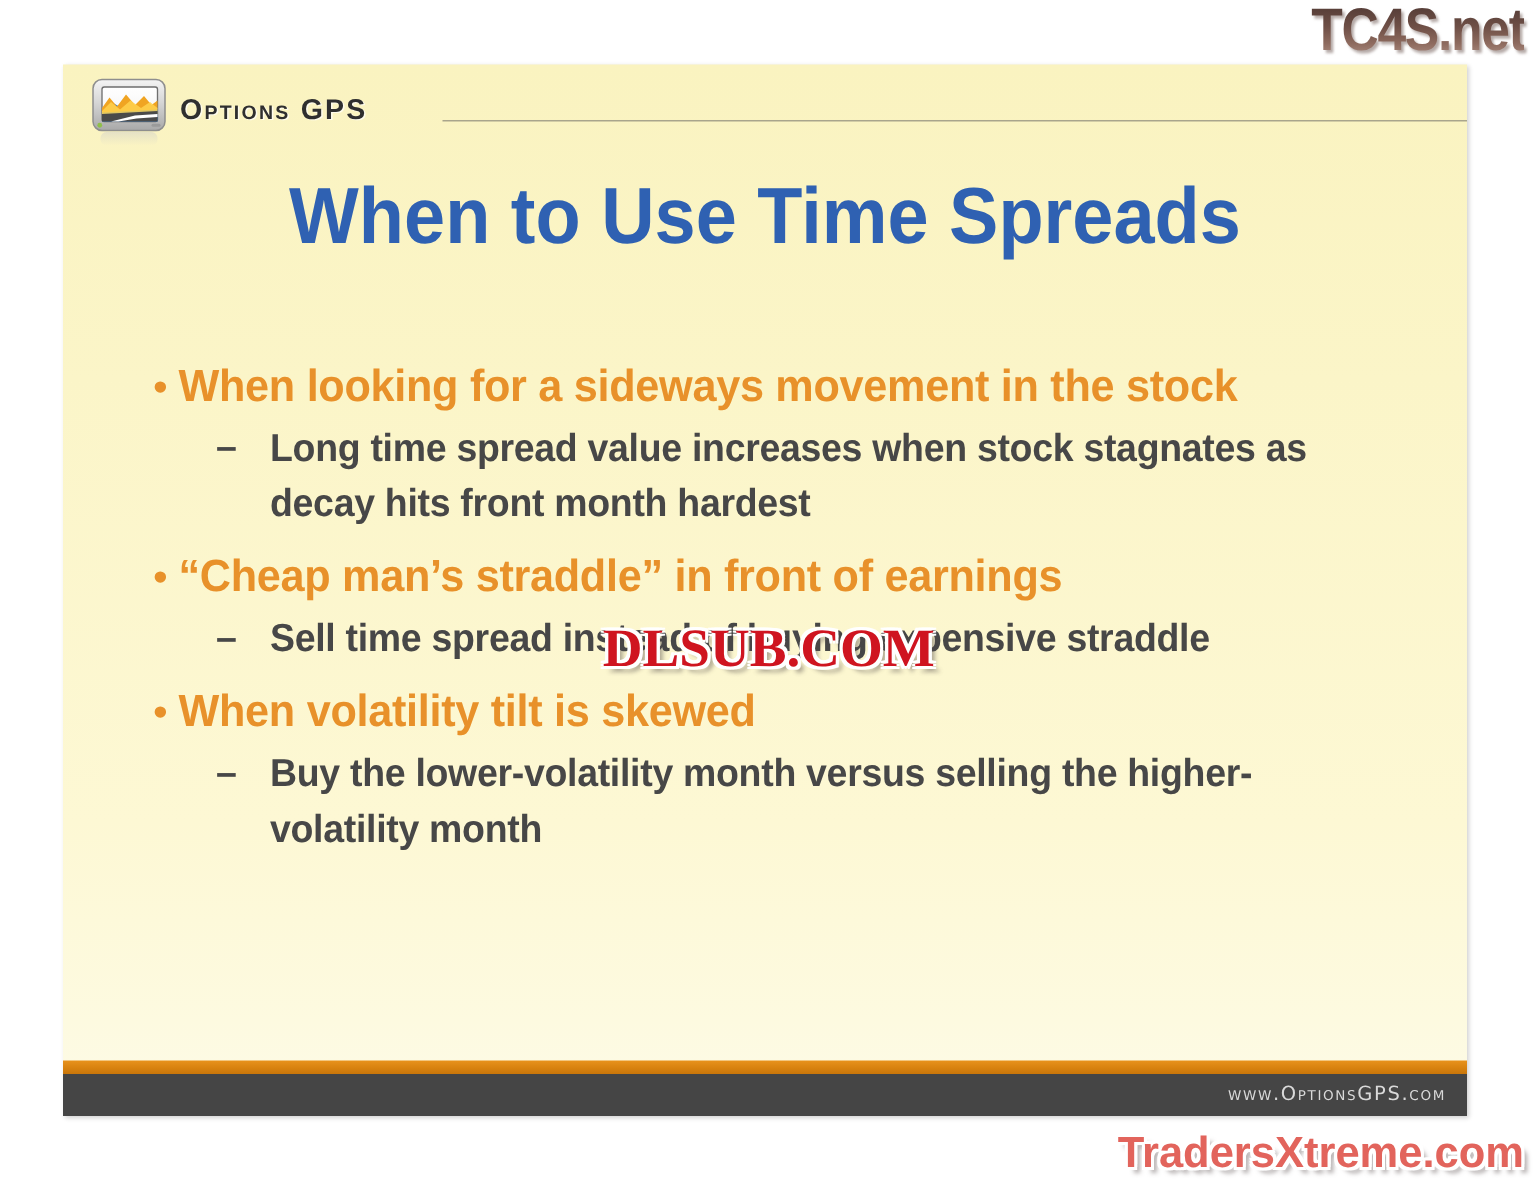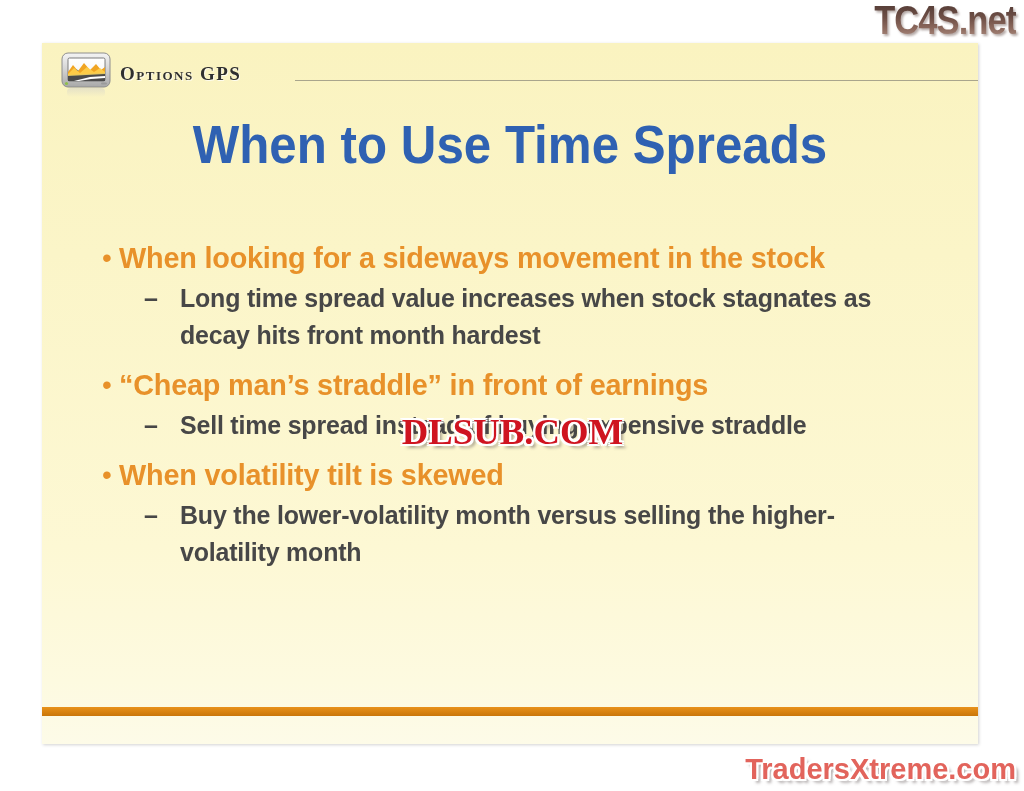--- a/index.html
+++ b/index.html
@@ -68,21 +68,21 @@
     position: absolute;
     left: 18px;
     top: 8px;
     width: 54px;
     height: 48px;
   }
   #brand-text {
     position: absolute;
     left: 78px;
     top: 20px;
-    font-family: Liberation Serif, serif;
+    font-family: Liberation Sans, sans-serif;
     font-weight: bold;
     font-size: 19px;
     letter-spacing: 1.5px;
     font-variant: small-caps;
     color: #2f2f2f;
     text-shadow: 1px 1px 0 rgba(255,255,255,0.7);
     white-space: nowrap;
   }
   #header-rule {
     position: absolute;
@@ -327,17 +327,20 @@
       </div>
       <div class="l2-row">
         <span class="l2-marker">–</span>
         <span class="l2-text">Buy the lower-volatility month versus selling the higher-volatility month</span>
       </div>
     </div>
 
   </div>
 
   <div id="footer-orange-bar"></div>
+  <div id="footer-dark-bar">
+    <span id="footer-url">www.OptionsGPS.com</span>
+  </div>
 
   <div id="dlsub-watermark">DLSUB.COM</div>
 </div>
 
 <div id="tradersxtreme-watermark">TradersXtreme.com</div>
 
 </body></html>

